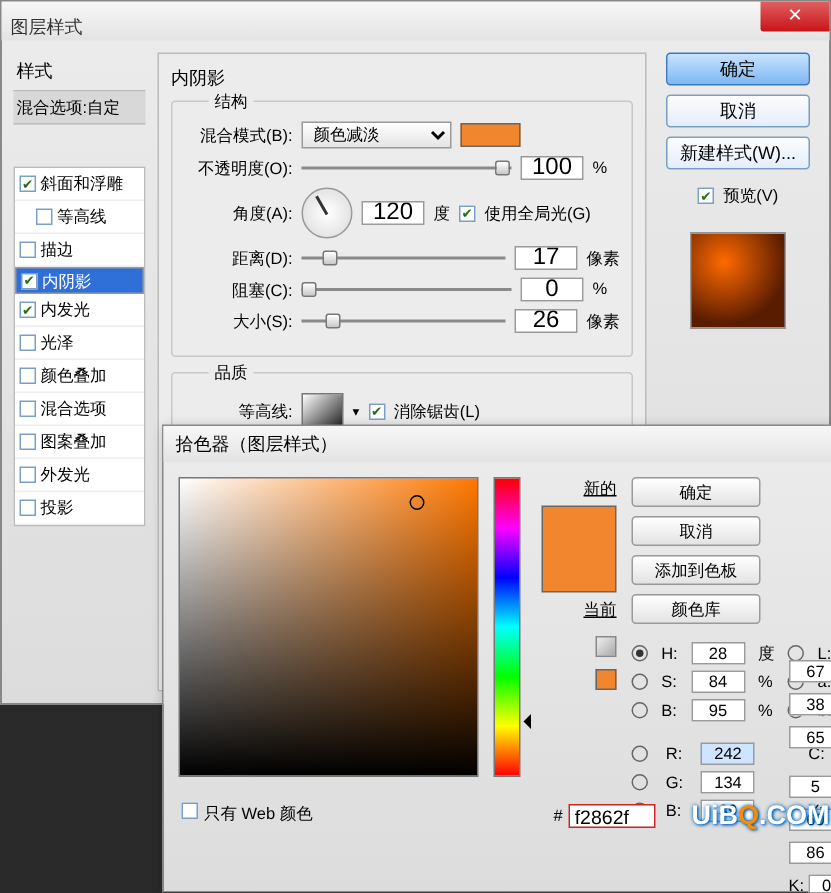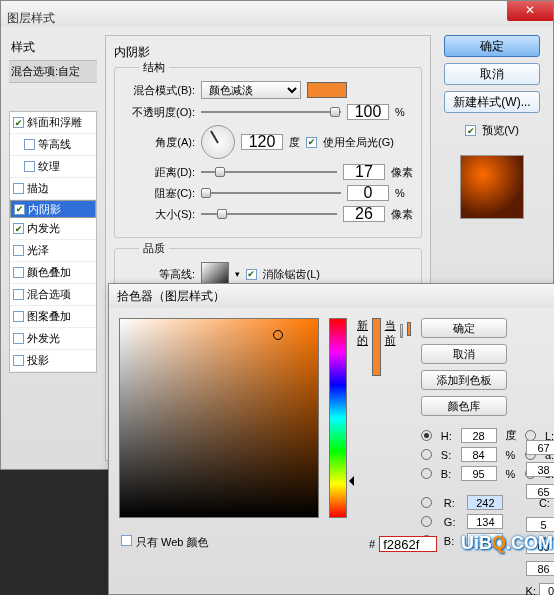--- a/index.html
+++ b/index.html
@@ -50,21 +50,21 @@
 .body2 { padding: 10px 10px; display:flex; gap:10px; font-size:11px; position: relative; }
 
 .colorfield { width:200px; height:200px; border:1px solid #777; position:relative;
   background: linear-gradient(to top, #000, transparent), linear-gradient(to right, #fff, hsl(28,100%,50%)); }
 .cf-marker { position:absolute; width:10px; height:10px; border:1px solid #000; border-radius:50%; left: 80%; top: 8%; transform: translate(-50%,-50%); }
 
 .huebar { width:18px; height:200px; border:1px solid #777;
   background: linear-gradient(to top, #f00,#ff0,#0f0,#0ff,#00f,#f0f,#f00); position: relative; }
 .hue-arrow { position:absolute; right:-8px; width:0; height:0; border:5px solid transparent; border-right-color:#000; top: 82%; transform: translateY(-50%); }
 
-.preview-col { width: 54px; display:flex; flex-direction:row; align-items:flex-start; gap:4px;text-decoration:underline; }
+.preview-col { width: 54px; display:flex; flex-direction:column; align-items:flex-end; gap:4px;text-decoration:underline; }
 .new-cur { width:50px; height:58px; border:1px solid #666; display:flex; flex-direction:column; }
 .new-cur .n { flex:1; background:#f2862f; }
 .new-cur .c { flex:1; background:#f2862f; }
 .cubeicon { width:14px; height:14px; border:1px solid #888; background: linear-gradient(135deg,#eee,#aaa); margin-top:6px; }
 .mini-sw { width:14px; height:14px; border:1px solid #666; background:#f2862f; margin-top:4px; }
 
 .vals { flex:1; display:flex; flex-direction:column; gap:4px; }
 .btncol { display:flex; flex-direction:column; gap:6px; margin-bottom:8px; }
 .btn2 { height:20px; border:1px solid #9a9a9a; border-radius:3px; background:linear-gradient(#fff,#e3e3e3); font-size:11px; cursor:pointer; width:86px; }
 .radio { width:11px; height:11px; border:1px solid #666; border-radius:50%; display:inline-flex; align-items:center; justify-content:center; }
@@ -95,24 +95,20 @@
       <div class="left-head">样式</div>
       <div class="blendopt">混合选项:自定</div>
       <div class="style-list">
         <div class="style-item">
             <span class="cb on"></span>
             <span>斜面和浮雕</span>
           </div>
         <div class="style-item" style="padding-left:14px">
             <span class="cb"></span>
             <span>等高线</span>
-          </div>
-        <div class="style-item" style="padding-left:14px">
-            <span class="cb"></span>
-            <span>纹理</span>
           </div>
         <div class="style-item">
             <span class="cb"></span>
             <span>描边</span>
           </div>
         <div class="style-item sel">
             <span class="cb on"></span>
             <span>内阴影</span>
           </div>
         <div class="style-item">

